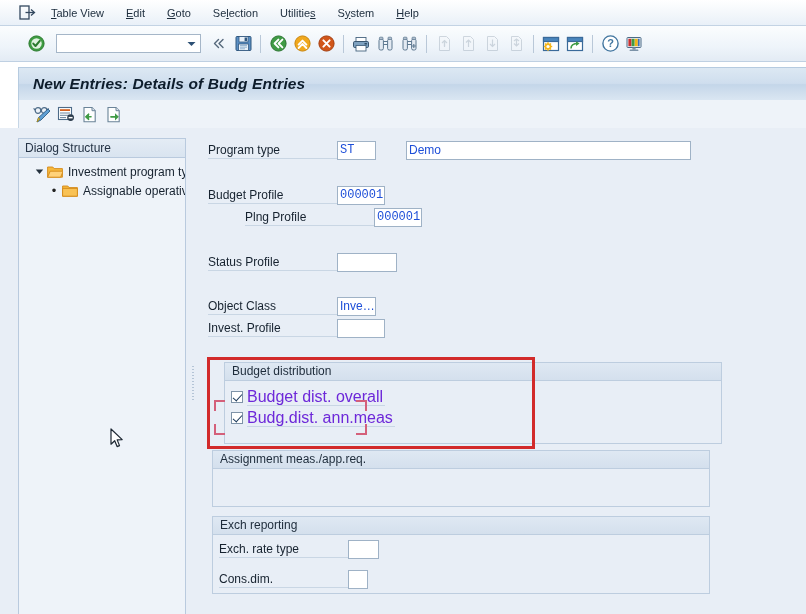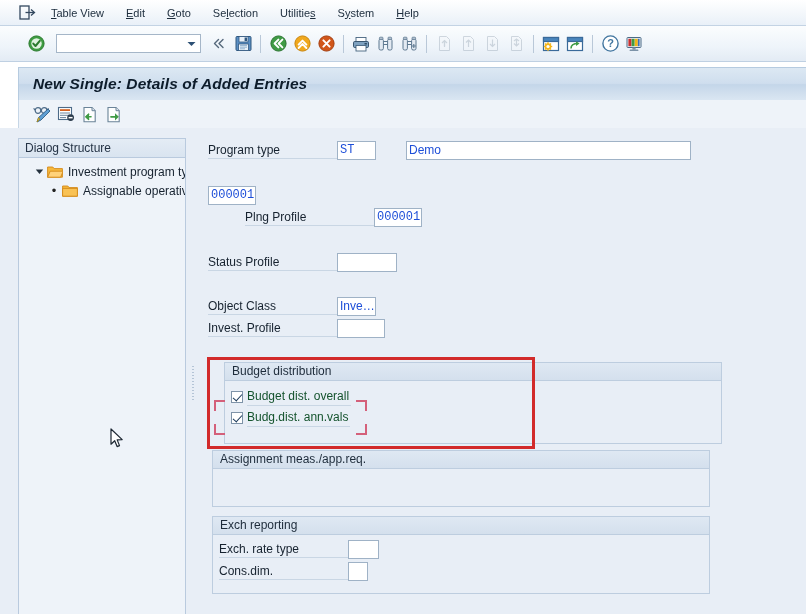--- a/index.html
+++ b/index.html
@@ -292,22 +292,22 @@
   .cbox.checked::after {
     content: "";
     position: absolute;
     left: 3px; top: 0px;
     width: 4px; height: 8px;
     border: solid #1b3a5c;
     border-width: 0 1.8px 1.8px 0;
     transform: rotate(42deg);
   }
   .cb-label {
-    font-size: 12px;
-    color: #14532d;
+    font-size: 16px;
+    color: #6d28d9;
     margin-left: 4px;
     border-bottom: 1px solid #c9d6e4;
     height: 18px;
     line-height: 17px;
     box-sizing: border-box;
     white-space: nowrap;
     padding-right: 2px;
   }
 
   
@@ -515,21 +515,21 @@
       <rect x="6.6" y="2.8" width="3" height="7.4" fill="#3f9b45"></rect>
       <rect x="9.8" y="2.8" width="3" height="7.4" fill="#f0b418"></rect>
       <rect x="12.9" y="2.8" width="1.7" height="7.4" fill="#3f6fb5"></rect>
       <rect x="7.4" y="11.5" width="3.2" height="2.2" fill="#7c93a8"></rect>
       <rect x="4.6" y="13.6" width="8.8" height="1.5" rx="0.6" fill="#7c93a8"></rect>
     </svg>
   </div>
 </div>
 
 <div class="titlebar">
-  <div class="title-text">New Single: Details of Added Entries</div>
+  <div class="title-text">New Entries: Details of Budg Entries</div>
 </div>
 
 <div class="apptoolbar">
   <div class="app-btn">
     <svg width="19" height="17" viewBox="0 0 19 17">
       <circle cx="5" cy="4.5" r="2.8" fill="none" stroke="#4d6b88" stroke-width="1.2"></circle>
       <circle cx="11.2" cy="4.5" r="2.8" fill="none" stroke="#4d6b88" stroke-width="1.2"></circle>
       <path d="M7.8 4.5 H8.4" stroke="#4d6b88" stroke-width="1.2"></path>
       <path d="M2.2 4 L0.6 2.4 M14 4 L15.6 2.4" stroke="#4d6b88" stroke-width="1.2"></path>
       <path d="M4 16 L5.6 11.5 L15 3 L17 5 L8 14 Z" fill="#5f9fd4" stroke="#2f5d87" stroke-width="0.9"></path>
@@ -607,20 +607,21 @@
 
     <div class="field-row" style="left:8px; top:12px;">
       <div class="flabel" style="width:129px;">Program type</div>
       <div class="finput" style="width:39px;">ST</div>
     </div>
     <div class="field-row" style="left:206px; top:12px;">
       <div class="finput" style="width:285px; font-family:'Liberation Sans',sans-serif;">Demo</div>
     </div>
 
     <div class="field-row" style="left:8px; top:57px;">
+      <div class="flabel" style="width:129px;">Budget Profile</div>
       <div class="finput" style="width:48px;">000001</div>
     </div>
 
     <div class="field-row" style="left:8px; top:79px;">
       <div class="flabel" style="width:129px;margin-left:37px;">Plng Profile</div>
       <div class="finput" style="width:48px;">000001</div>
     </div>
 
     <div class="field-row" style="left:8px; top:124px;">
       <div class="flabel" style="width:129px;">Status Profile</div>
@@ -639,21 +640,21 @@
     </div>
 
     <div class="groupbox" style="left:24px; top:234px; width:498px; height:82px;">
       <div class="group-title">Budget distribution</div>
       <div class="cb-row" style="left:6px; top:24px;">
         <span class="cbox checked"></span>
         <span class="cb-label">Budget dist. overall</span>
       </div>
       <div class="cb-row" style="left:6px; top:45px;">
         <span class="cbox checked"></span>
-        <span class="cb-label">Budg.dist. ann.vals</span>
+        <span class="cb-label">Budg.dist. ann.meas</span>
       </div>
     </div>
 
     <div class="corner tl" style="left:14px; top:272px;"></div>
     <div class="corner tr" style="left:156px; top:272px;"></div>
     <div class="corner bl" style="left:14px; top:296px;"></div>
     <div class="corner br" style="left:156px; top:296px;"></div>
 
     <div class="redbox" style="left:7px; top:229px; width:328px; height:92px;"></div>
 
@@ -662,21 +663,21 @@
     </div>
 
     <div class="groupbox" style="left:12px; top:388px; width:498px; height:78px;">
       <div class="group-title">Exch reporting</div>
 
       <div class="field-row" style="left:6px; top:22px;">
         <div class="flabel" style="width:129px;">Exch. rate type</div>
         <div class="finput" style="width:31px;"></div>
       </div>
 
-      <div class="field-row" style="left:6px; top:44px;">
+      <div class="field-row" style="left:6px; top:52px;">
         <div class="flabel" style="width:129px;">Cons.dim.</div>
         <div class="finput" style="width:20px;"></div>
       </div>
     </div>
 
   </div>
 </div>
 
 <div class="cursor" id="mouse-cursor" style="left: 110px; top: 428px;">
   <svg width="14" height="21" viewBox="0 0 14 21">

